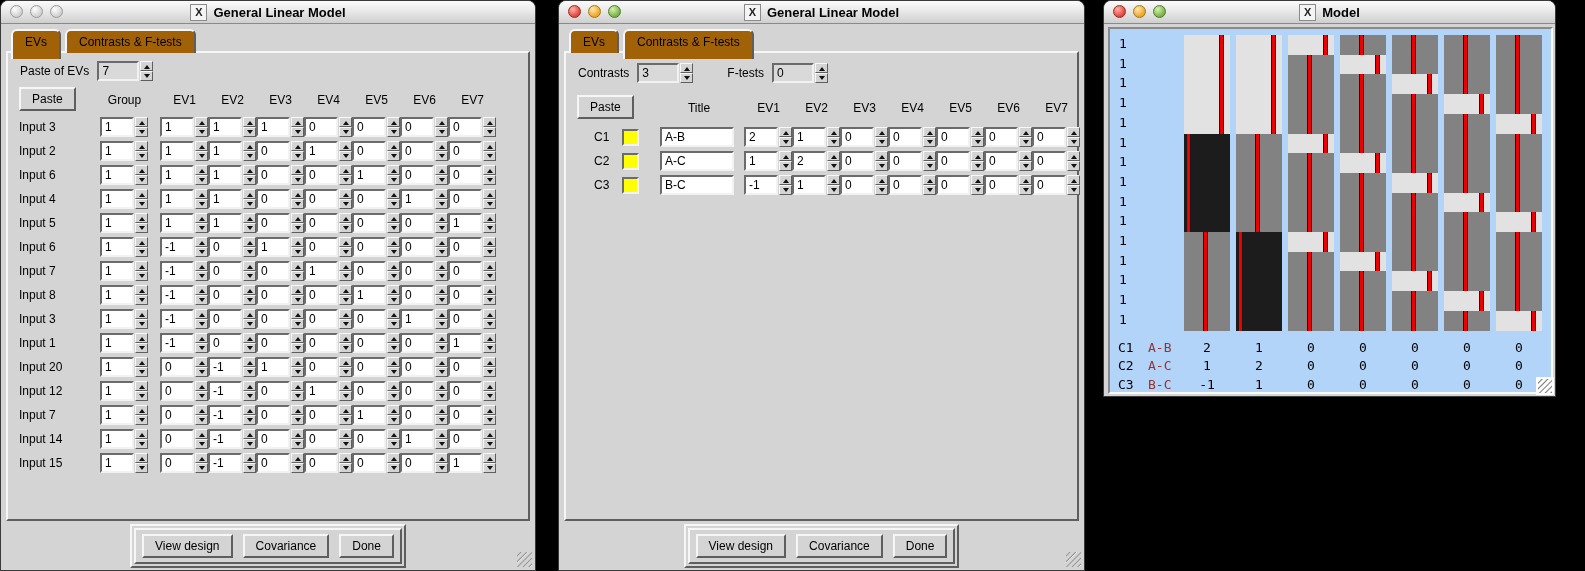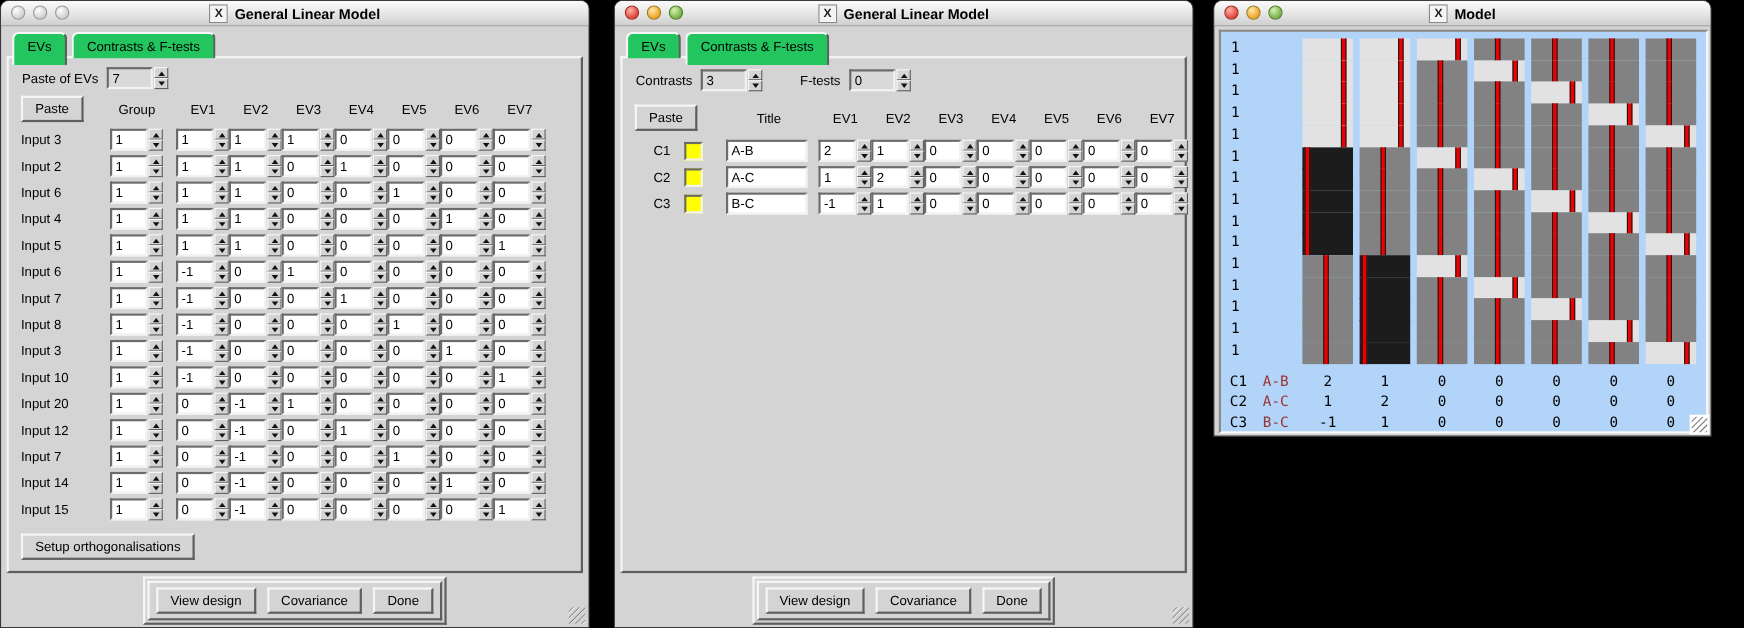--- a/index.html
+++ b/index.html
@@ -13,21 +13,21 @@
   .lights{position:absolute;left:9px;top:4px;display:flex;gap:7px;}
   .light{width:13px;height:13px;border-radius:50%;box-sizing:border-box;}
   .light.red{background:radial-gradient(circle at 35% 30%,#ffb3a7,#e0443e 70%);border:1px solid #9e2b20;}
   .light.yellow{background:radial-gradient(circle at 35% 30%,#ffe9b0,#efa323 70%);border:1px solid #9a7b1e;}
   .light.green{background:radial-gradient(circle at 35% 30%,#d7f0b2,#77b146 70%);border:1px solid #4e7e2a;}
   .light.gray{background:radial-gradient(circle at 35% 30%,#ffffff,#cccccc 75%);border:1px solid #9a9a9a;}
   .wtitle{font-weight:bold;font-size:13px;display:flex;align-items:center;gap:6px;}
   .xicon{display:inline-block;width:15px;height:15px;background:#f4f4f4;border:1px solid #8a8a8a;
          line-height:15px;text-align:center;font-size:11px;font-weight:bold;color:#222;}
   .tabs{position:absolute;top:28px;left:10px;display:flex;z-index:3;}
-  .tab{background:#22c55e;border-top:2px solid #f6f6f6;border-left:2px solid #f6f6f6;
+  .tab{background:#a16207;border-top:2px solid #f6f6f6;border-left:2px solid #f6f6f6;
        border-right:2px solid #5e5e5e;border-radius:6px 6px 0 0;padding:4px 12px;
        margin-right:4px;height:14px;}
   .tab.active{padding-bottom:10px;z-index:4;}
   .panel{position:absolute;left:5px;top:50px;background:#d4d4d4;
          border:2px solid;border-color:#f6f6f6 #5e5e5e #5e5e5e #f6f6f6;z-index:2;}
   .entry{display:inline-flex;align-items:center;box-sizing:border-box;background:#fff;
          border:2px solid;border-color:#6b6b6b #f2f2f2 #f2f2f2 #6b6b6b;
          height:20px;padding:0 3px;font-size:12px;}
   .entry.grayed{background:#d9d9d9;}
   .spinbox{position:absolute;display:flex;align-items:flex-start;}
@@ -921,21 +921,21 @@
               <button class="spin-btn">
                 <span class="tri-up"></span>
               </button>
               <button class="spin-btn">
                 <span class="tri-dn"></span>
               </button>
             </span>
           </span>
         </div>
         <div class="trow">
-          <span class="rlabel">Input 10</span>
+          <span class="rlabel">Input 1</span>
           <span class="spinbox" style="left: 92px; top: 2px;">
             <span class="entry" style="width: 34px;">1</span>
             <span class="spin">
               <button class="spin-btn">
                 <span class="tri-up"></span>
               </button>
               <button class="spin-btn">
                 <span class="tri-dn"></span>
               </button>
             </span>
@@ -1467,21 +1467,20 @@
               <button class="spin-btn">
                 <span class="tri-up"></span>
               </button>
               <button class="spin-btn">
                 <span class="tri-dn"></span>
               </button>
             </span>
           </span>
         </div>
       </div>
-    <button class="btn" style="position:absolute;left:11px;top:432px;">Setup orthogonalisations</button>
   </div>
   <div class="footer">
     <div class="footer-frame">
         <div class="footer-inner">
       <button class="btn">View design</button>
       <button class="btn">Covariance</button>
       <button class="btn">Done</button>
     </div>
       </div>
   </div>

